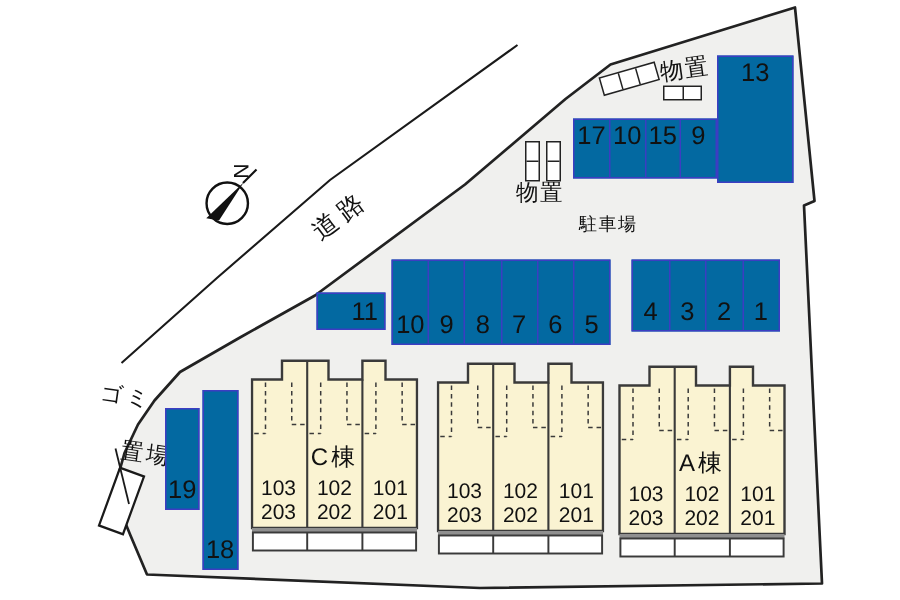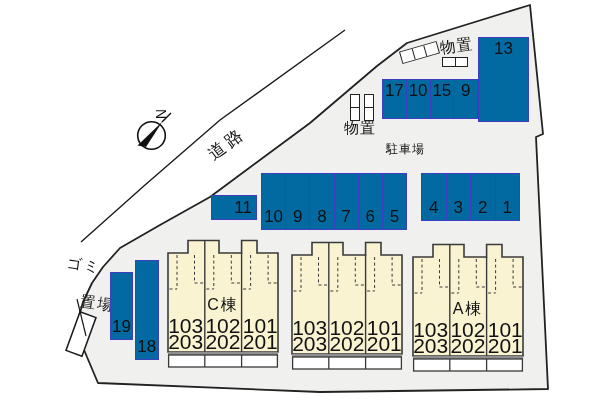--- a/index.html
+++ b/index.html
@@ -20,21 +20,21 @@
   .shed .cell{flex:1;}
   .shed .cell+.cell{border-left:1.4px solid #222;}
   .shedv{position:absolute;background:#ffffff;border:1.4px solid #222;box-sizing:border-box;display:flex;flex-direction:column;}
   .shedv .cell{flex:1;}
   .shedv .cell+.cell{border-top:1.4px solid #222;}
 
   
   .bldg{position:absolute;width:121px;height:130px;}
   .bldg .bname{position:absolute;left:0;top:56px;width:112px;text-align:center;font-size:16px;letter-spacing:2px;}
   .bldg .unitlabels{position:absolute;top:79px;left:0;width:112px;display:flex;}
-  .bldg .unit{width:37.3px;text-align:center;font-size:21px;line-height:15.5px;}
+  .bldg .unit{width:37.3px;text-align:center;font-size:14px;line-height:15.5px;}
 
   
   .lbl{position:absolute;white-space:pre;color:#111;}
 </style>
 </head>
 <body>
 
 <svg class="abs" style="left:0;top:0;" width="600" height="400" viewBox="0 0 600 400">
 
   <polygon points="407,43 530,5 543,134 536,137 548,389 320,392 98,383 87,357 80,340 78,320 83,302 92,283 103,267 120,248 160,225 210,197 310,123 377,66" fill="#f0f0ee" stroke="#222" stroke-width="1.8" stroke-linejoin="round"></polygon>
@@ -104,21 +104,21 @@
   <div class="pcell">5</div>
 </div>
 
 <div class="pblock pbot" style="left:421px;top:173px;width:99px;height:48px;">
   <div class="pcell">4</div>
   <div class="pcell">3</div>
   <div class="pcell">2</div>
   <div class="pcell">1</div>
 </div>
 
-<div class="pblock pbot" style="left:135px;top:260px;width:23.5px;height:100px;">
+<div class="pblock pbot" style="left:135px;top:260px;width:23.5px;height:120px;">
   <div class="pcell">18</div>
 </div>
 <div class="pblock pbot" style="left:110px;top:272px;width:23px;height:68px;">
   <div class="pcell">19</div>
 </div>
 
 <div class="bldg" style="left:167px;top:239px;">
   <svg width="112" height="130" viewBox="0 0 112 130">
     <path d="M1,14 H21 V1.5 H52 V14 H74.6 V1.5 H90 V14 H111 V113 H1 Z" fill="#faf3d2" stroke="#3a3a3a" stroke-width="1.6" stroke-linejoin="miter"></path>
     <line x1="37.8" y1="1.5" x2="37.8" y2="113" stroke="#3a3a3a" stroke-width="1.4"></line>

